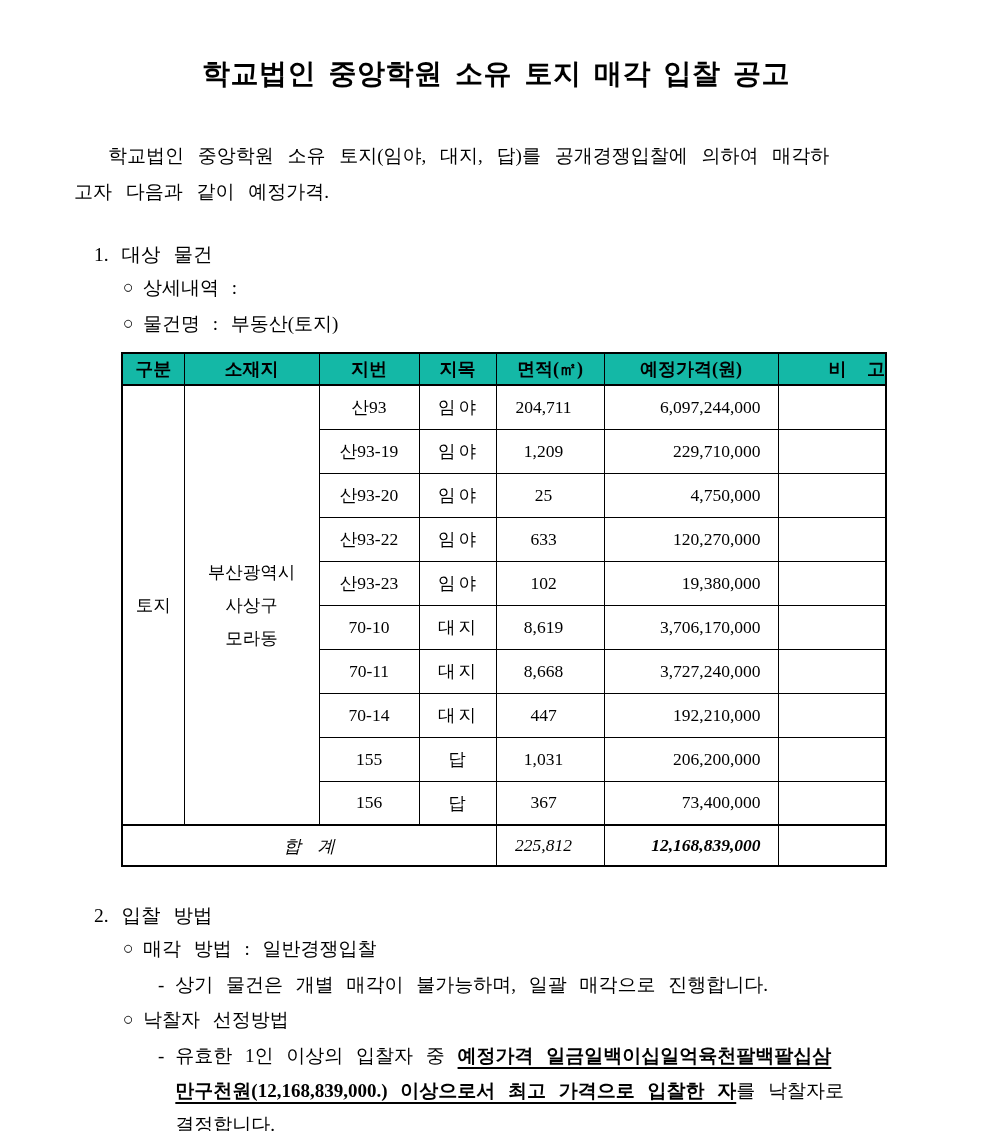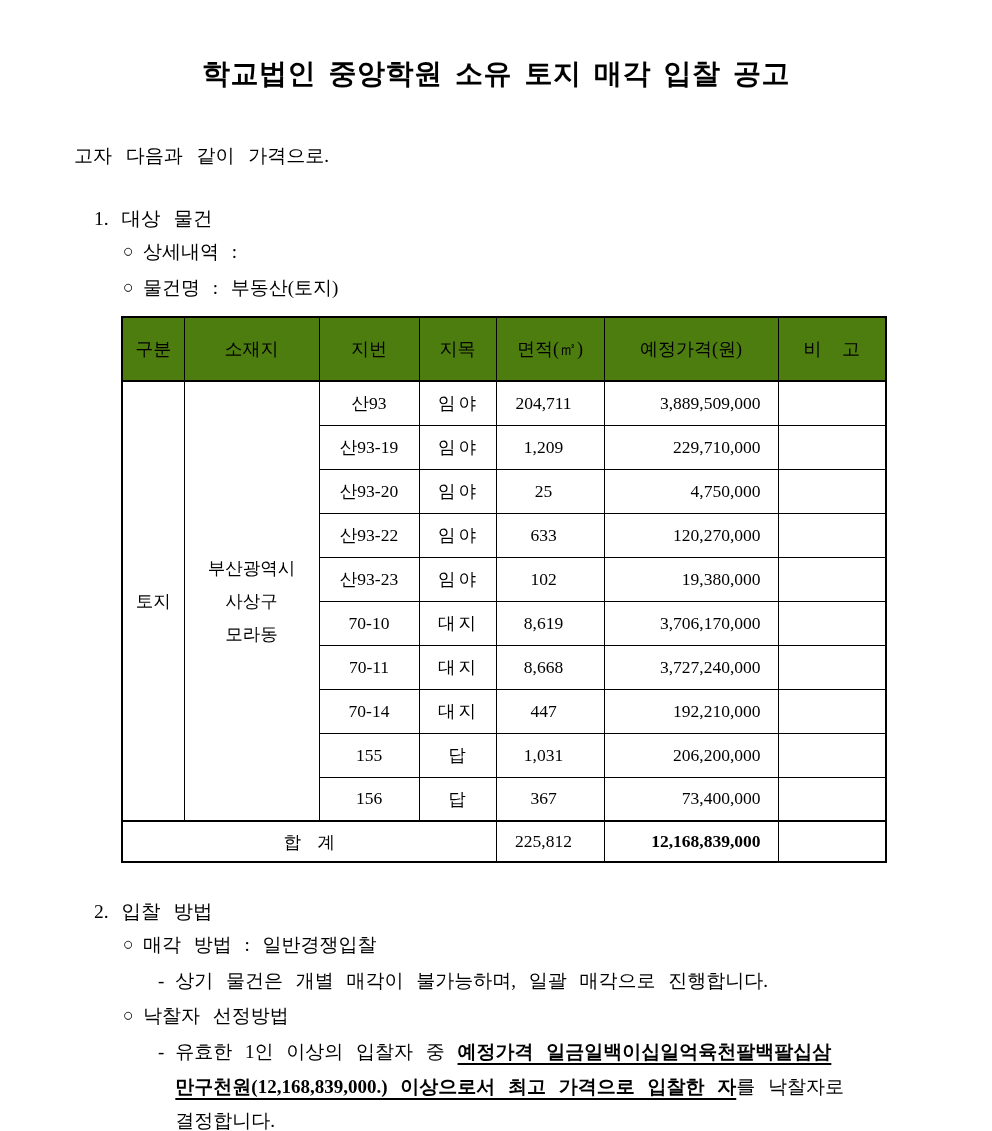--- a/index.html
+++ b/index.html
@@ -101,50 +101,52 @@
     font-size: 17.5px;
   }
   .land-table th, .land-table td {
     border: 1px solid #000;
     text-align: center;
     vertical-align: middle;
     overflow: hidden;
   }
   table.land-table { border: 2px solid #000; }
   .land-table thead th {
-    background: #4d7c0f;
-    font-weight: 400;
+    background: #14b8a6;
+    font-weight: 700;
     font-size: 18px;
-    height: 64px;
+    height: 32px;
     border-bottom: 2px solid #000;
     word-spacing: 4px;
   }
-  .land-table thead th.th-remark { word-spacing: 16px; }
+  .land-table thead th.th-remark { word-spacing: 16px; text-align: right; }
   .land-table tbody td { height: 44px; }
   .land-table td.num   { text-align: center; padding-right: 13px; }
   .land-table td.price { text-align: right; padding-right: 17px; }
   .land-table td.jimok { letter-spacing: 3px; padding-left: 2px; }
   .land-table td.loc-cell { line-height: 33px; }
   .land-table tr.total-row td {
     border-top: 2px solid #000;
     height: 41px;
+    font-style: italic;
   }
   .total-label { word-spacing: 12px; }
   .total-price { font-weight: 700; }
 </style>
 </head>
 <body>
 
 <div class="page">
 
   <h1 class="doc-title">학교법인 중앙학원 소유 토지 매각 입찰 공고</h1>
 
 
   <p class="intro">
-    <span class="line2">고자 다음과 같이 가격으로.</span>
+    <span class="line1">학교법인 중앙학원 소유 토지(임야, 대지, 답)를 공개경쟁입찰에 의하여 매각하</span>
+    <span class="line2">고자 다음과 같이 예정가격.</span>
   </p>
 
   <div class="sec-heading s1h">1. 대상 물건</div>
 
   <div class="bullet-item">
     <span class="bullet">○</span><span>상세내역 :</span>
   </div>
   <div class="bullet-item">
     <span class="bullet">○</span><span>물건명 : 부동산(토지)</span>
   </div>
@@ -174,21 +176,21 @@
       <tr>
         <td rowspan="10">토지</td>
         <td rowspan="10" class="loc-cell">
           <div>부산광역시</div>
           <div>사상구</div>
           <div>모라동</div>
         </td>
         <td>산93</td>
         <td class="jimok">임야</td>
         <td class="num">204,711</td>
-        <td class="price">3,889,509,000</td>
+        <td class="price">6,097,244,000</td>
         <td></td>
       </tr>
       <tr>
         <td>산93-19</td>
         <td class="jimok">임야</td>
         <td class="num">1,209</td>
         <td class="price">229,710,000</td>
         <td></td>
       </tr>
       <tr>

